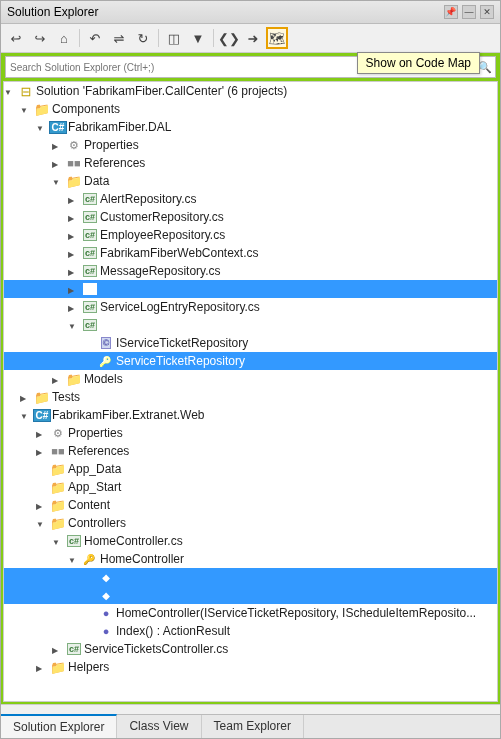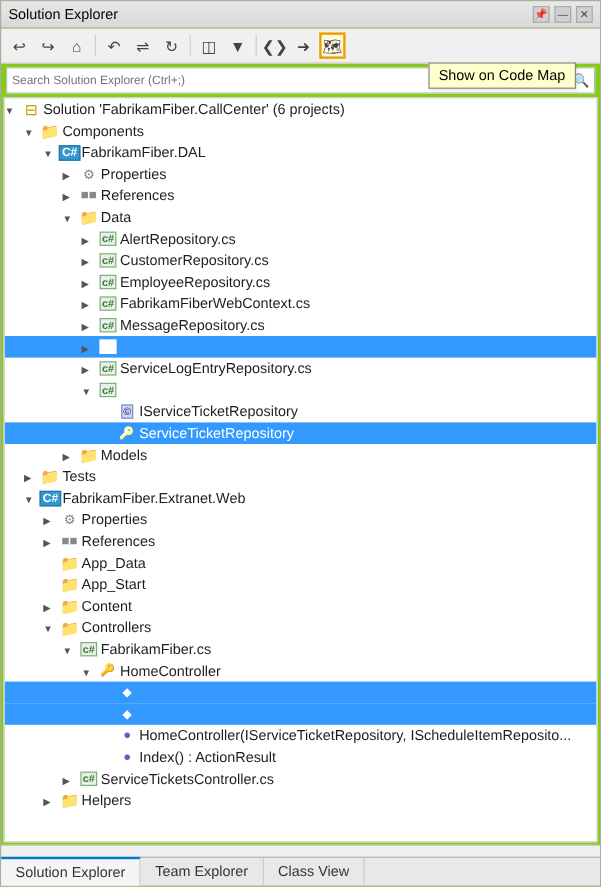--- a/index.html
+++ b/index.html
@@ -459,21 +459,21 @@
         <span class="item-label" style="">Controllers</span>
       </div>
       <div class="tree-item">
         <span class="indent"></span>
         <span class="indent"></span>
         <span class="indent"></span>
         <span style="width:12px;display:inline-block;margin-right:2px;"><span style="font-size:8px;color:#555;width:12px;display:inline-block;">▼</span></span>
         <span class="item-icon">
           <span style="font-size:9px;background:#e8f0e8;color:#3a7a3a;padding:0 1px;font-weight:bold;border:1px solid #80b080;">c#</span>
         </span>
-        <span class="item-label" style="">FabrikamFiber.cs</span>
+        <span class="item-label" style="">HomeController.cs</span>
       </div>
       <div class="tree-item">
         <span class="indent"></span>
         <span class="indent"></span>
         <span class="indent"></span>
         <span class="indent"></span>
         <span style="width:12px;display:inline-block;margin-right:2px;"><span style="font-size:8px;color:#555;width:12px;display:inline-block;">▼</span></span>
         <span class="item-icon">
           <span style="font-size:10px;color:#e0a000;">🔑</span>
         </span>
@@ -543,16 +543,16 @@
           <span style="color:#dcb060;font-size:13px;">📁</span>
         </span>
         <span class="item-label" style="">Helpers</span>
       </div>
     </div>
 
   <div class="scrollbar-h"></div>
 
   <div class="bottom-tabs" id="bottom-tabs">
   <div class="bottom-tab active">Solution Explorer</div>
+      <div class="bottom-tab">Class View</div>
       <div class="bottom-tab">Team Explorer</div>
-      <div class="bottom-tab">Class View</div>
     </div>
 </div>
 
 </body></html>

